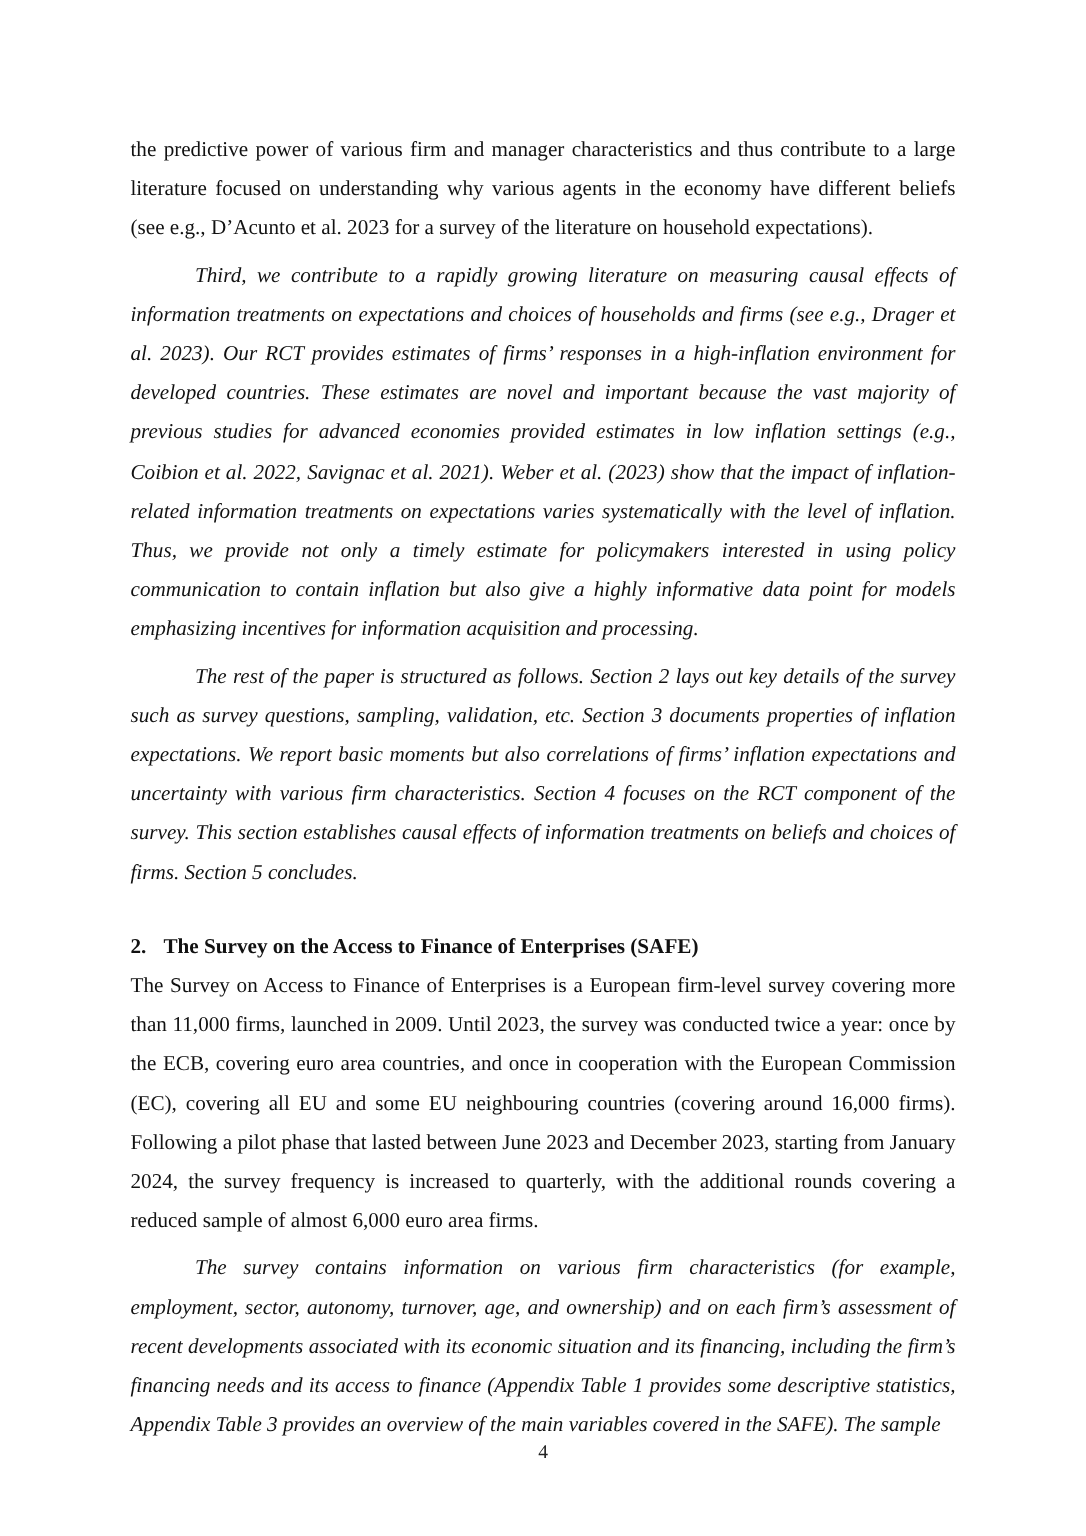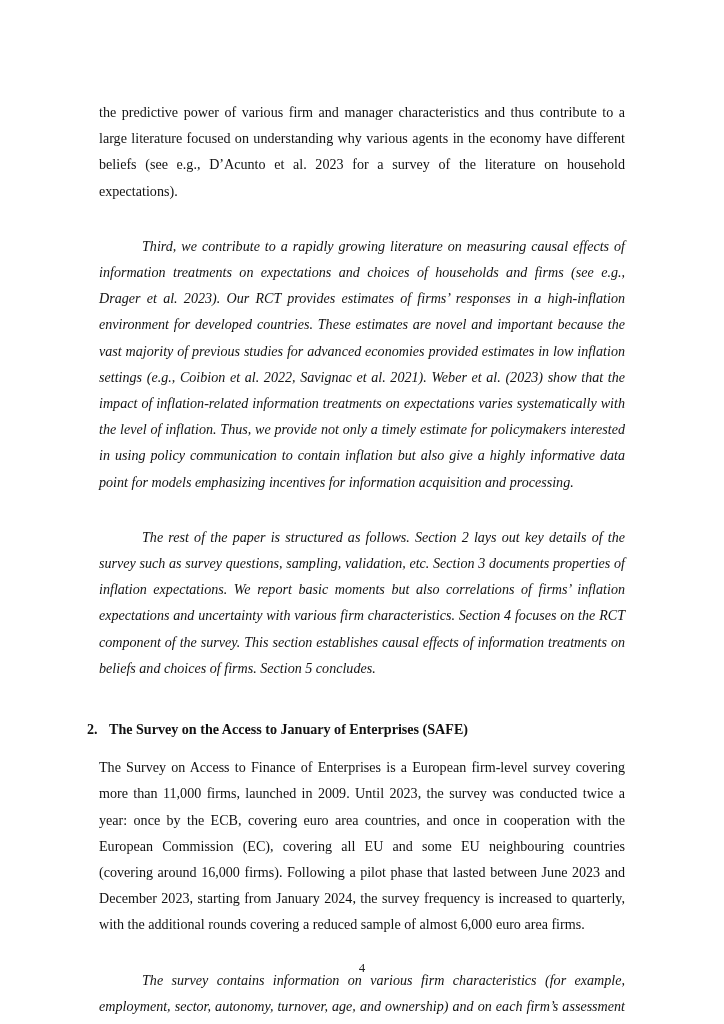--- a/index.html
+++ b/index.html
@@ -15,21 +15,21 @@
       font-family: "Liberation Serif", "DejaVu Serif", serif;
       color: #111111;
     }
     .page {
       position: absolute;
       left: 87px;
       top: 87px;
       width: 550px;
     }
     .para {
-      margin: 12px;
+      margin: 0;
       font-size: 14.1px;
       line-height: 26.2px;
       text-align: justify;
       text-align-last: left;
     }
     .para.indent {
       text-indent: 43px;
       font-style: italic;
     }
     .gap-small {
@@ -62,20 +62,20 @@
 <body>
 
 <div class="page">
   <p class="para">the predictive power of various firm and manager characteristics and thus contribute to a large literature focused on understanding why various agents in the economy have different beliefs (see e.g., D’Acunto et al. 2023 for a survey of the literature on household expectations).</p>
   <div class="gap-small"></div>
   <p class="para indent">Third, we contribute to a rapidly growing literature on measuring causal effects of information treatments on expectations and choices of households and firms (see e.g., Drager et al. 2023). Our RCT provides estimates of firms’ responses in a high-inflation environment for developed countries. These estimates are novel and important because the vast majority of previous studies for advanced economies provided estimates in low inflation settings (e.g., Coibion et al. 2022, Savignac et al. 2021). Weber et al. (2023) show that the impact of inflation-related information treatments on expectations varies systematically with the level of inflation. Thus, we provide not only a timely estimate for policymakers interested in using policy communication to contain inflation but also give a highly informative data point for models emphasizing incentives for information acquisition and processing.</p>
   <div class="gap-small"></div>
   <p class="para indent">The rest of the paper is structured as follows. Section 2 lays out key details of the survey such as survey questions, sampling, validation, etc. Section 3 documents properties of inflation expectations. We report basic moments but also correlations of firms’ inflation expectations and uncertainty with various firm characteristics. Section 4 focuses on the RCT component of the survey. This section establishes causal effects of information treatments on beliefs and choices of firms. Section 5 concludes.</p>
   <div class="gap-large"></div>
   <h2 class="heading">
-    <span class="num">2.</span><span>The Survey on the Access to January of Enterprises (SAFE)</span>
+    <span class="num">2.</span><span>The Survey on the Access to Finance of Enterprises (SAFE)</span>
   </h2>
   <p class="para">The Survey on Access to Finance of Enterprises is a European firm-level survey covering more than 11,000 firms, launched in 2009. Until 2023, the survey was conducted twice a year: once by the ECB, covering euro area countries, and once in cooperation with the European Commission (EC), covering all EU and some EU neighbouring countries (covering around 16,000 firms). Following a pilot phase that lasted between June 2023 and December 2023, starting from January 2024, the survey frequency is increased to quarterly, with the additional rounds covering a reduced sample of almost 6,000 euro area firms.</p>
   <div class="gap-small"></div>
   <p class="para indent">The survey contains information on various firm characteristics (for example, employment, sector, autonomy, turnover, age, and ownership) and on each firm’s assessment of recent developments associated with its economic situation and its financing, including the firm’s financing needs and its access to finance (Appendix Table 1 provides some descriptive statistics, Appendix Table 3 provides an overview of the main variables covered in the SAFE). The sample</p>
 </div>
 
 <div class="page-number">4</div>
 
 </body></html>

